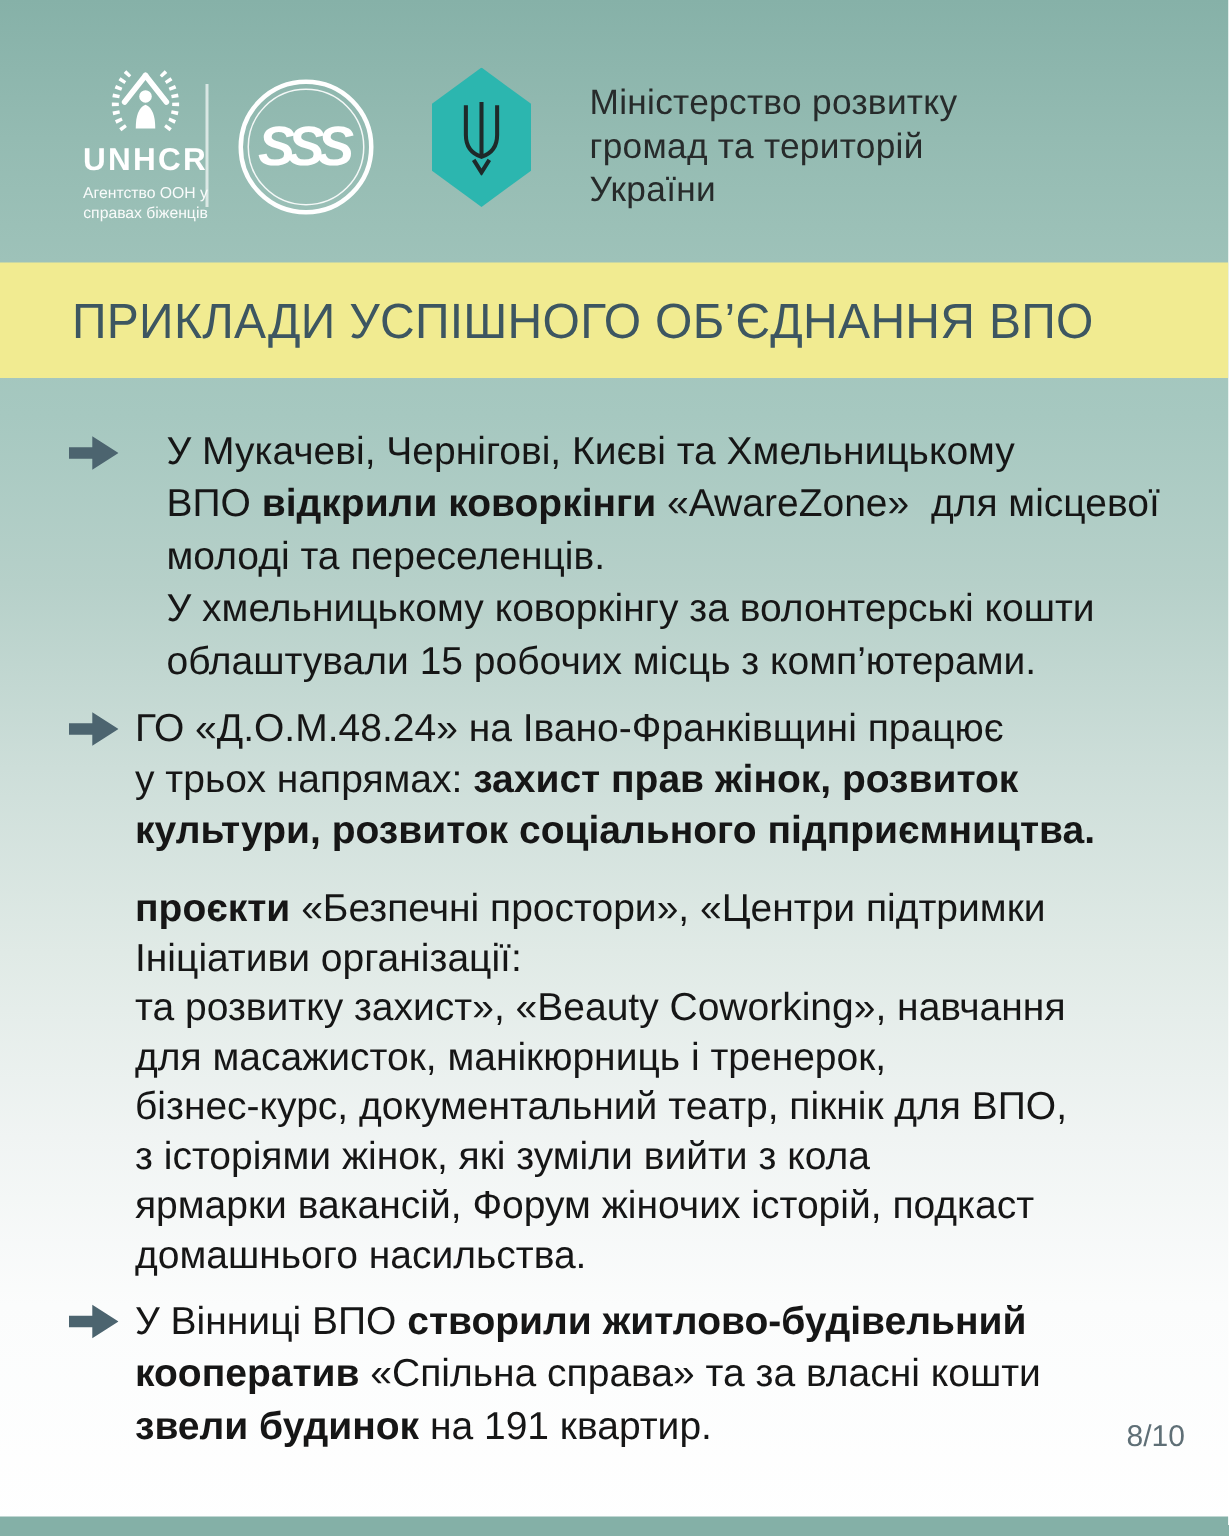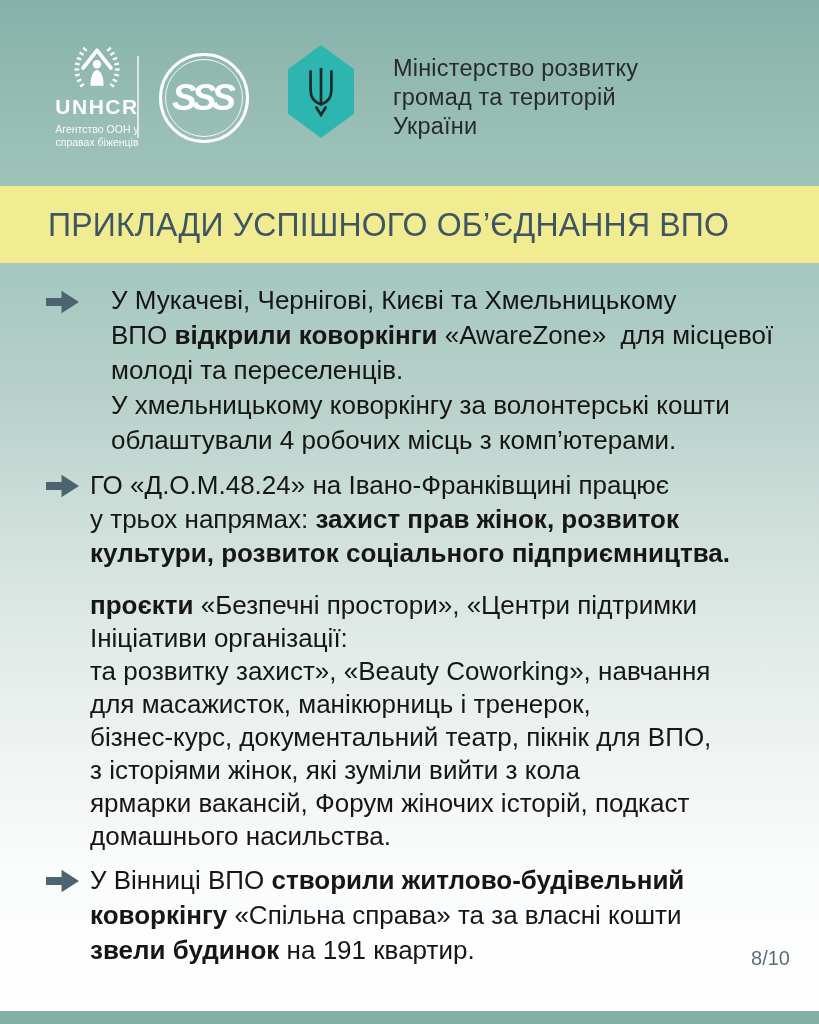--- a/index.html
+++ b/index.html
@@ -27,21 +27,21 @@
   .sss span{font-size:37px;font-weight:700;letter-spacing:-5px;padding-right:5px;font-style:italic;}
 
   .hex{position:absolute;left:288px;top:45px;width:66px;height:93px;background:#2cb6af;
        clip-path:polygon(50% 0,100% 26%,100% 74%,50% 100%,0 74%,0 26%);
        display:flex;align-items:center;justify-content:center;}
 
   .ministry{position:absolute;left:377px;top:54px;font-size:23.5px;line-height:29px;
             font-weight:500;color:#272b2b;letter-spacing:.2px;margin-left:16px;}
 
   
-  .title-band{position:absolute;left:0;top:186px;width:100%;height:77px;background:#f1eb91;
+  .title-band{position:absolute;left:0;top:175px;width:100%;height:77px;background:#f1eb91;
               display:flex;align-items:center;}
   .title-band h1{margin:0 0 0 48px;font-size:33px;font-weight:500;color:#3d5661;
                  letter-spacing:.2px;transform:scaleX(.97);transform-origin:left center;white-space:nowrap;}
 
   
   .blk{position:absolute;left:90px;color:#161616;font-size:26px;}
   .ln{white-space:pre;}
   .blk b{font-weight:700;}
   #b1{top:283px;line-height:35px;margin-left:21px;}
   #b2{top:468px;line-height:34px;}
@@ -110,21 +110,21 @@
   </svg>
   <svg class="arrow" id="arr3" viewBox="0 0 34 26">
     <path d="M0 9 H16 V1.5 L34 13 L16 24.5 V17 H0 Z" fill="#4c646f"></path>
   </svg>
 
   <div class="blk" id="b1">
     <div class="ln">У Мукачеві, Чернігові, Києві та Хмельницькому</div>
     <div class="ln"><span>ВПО </span><b>відкрили коворкінги</b><span> «AwareZone»  для місцевої</span></div>
     <div class="ln">молоді та переселенців.</div>
     <div class="ln">У хмельницькому коворкінгу за волонтерські кошти</div>
-    <div class="ln">облаштували 4 робочих місць з комп’ютерами.</div>
+    <div class="ln">облаштували 15 робочих місць з комп’ютерами.</div>
   </div>
 
   <div class="blk" id="b2">
     <div class="ln">ГО «Д.О.М.48.24» на Івано-Франківщині працює</div>
     <div class="ln"><span>у трьох напрямах: </span><b>захист прав жінок, розвиток</b></div>
     <div class="ln"><b>культури, розвиток соціального підприємництва.</b></div>
   </div>
 
   <div class="blk" id="para">
     <div class="ln"><b>проєкти</b><span> «Безпечні простори», «Центри підтримки</span></div>
@@ -132,21 +132,21 @@
     <div class="ln">та розвитку захист», «Beauty Coworking», навчання</div>
     <div class="ln">для масажисток, манікюрниць і тренерок,</div>
     <div class="ln">бізнес-курс, документальний театр, пікнік для ВПО,</div>
     <div class="ln">з історіями жінок, які зуміли вийти з кола</div>
     <div class="ln">ярмарки вакансій, Форум жіночих історій, подкаст</div>
     <div class="ln">домашнього насильства.</div>
   </div>
 
   <div class="blk" id="b3">
     <div class="ln"><span>У Вінниці ВПО </span><b>створили житлово-будівельний</b></div>
-    <div class="ln"><b>коворкінгу</b><span> «Спільна справа» та за власні кошти</span></div>
+    <div class="ln"><b>кооператив</b><span> «Спільна справа» та за власні кошти</span></div>
     <div class="ln"><b>звели будинок</b><span> на 191 квартир.</span></div>
   </div>
 
   <div class="pagenum">8/10</div>
 
   <div class="footer-bar"></div>
 
 </div>
 
 </body></html>

